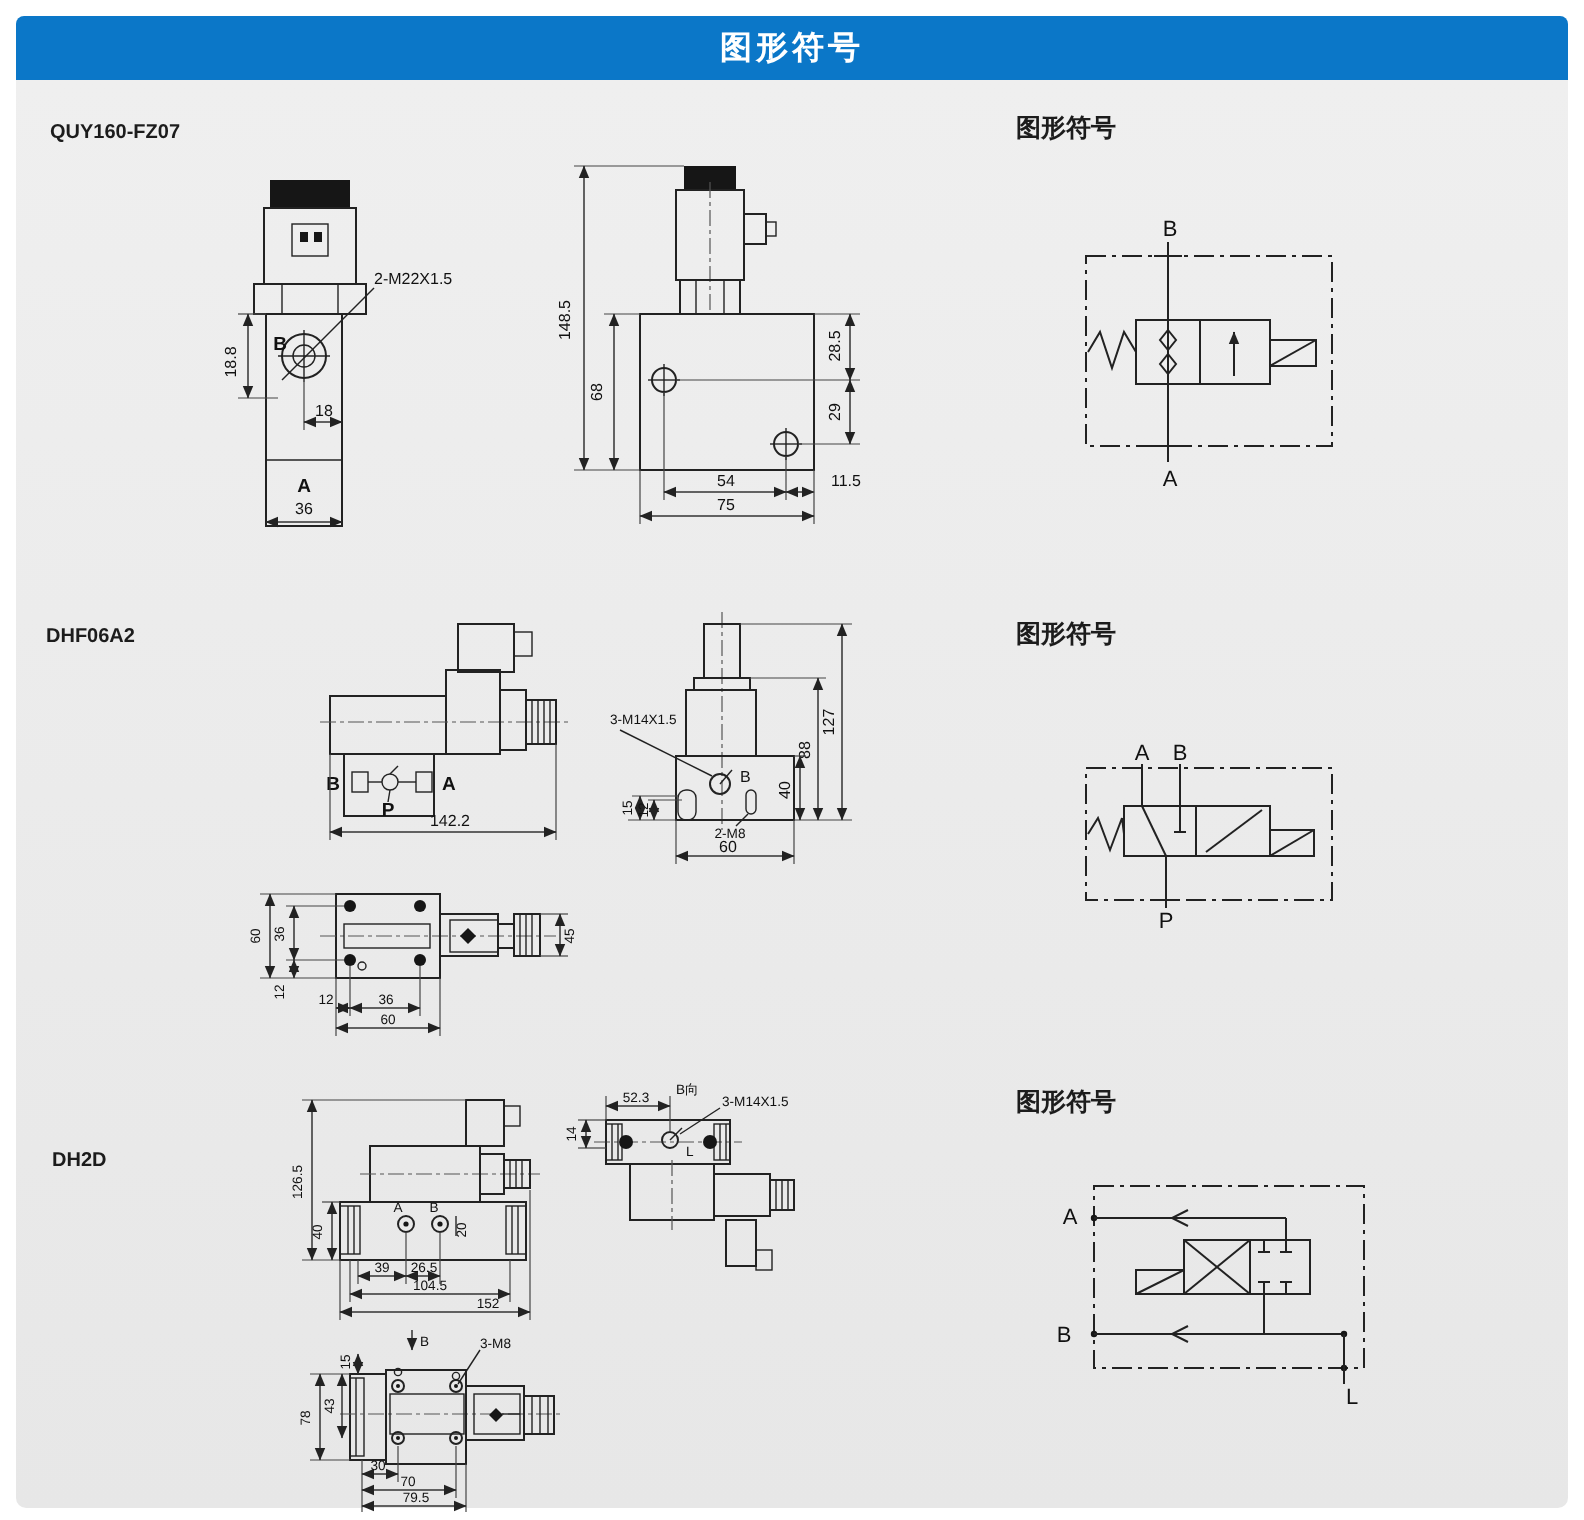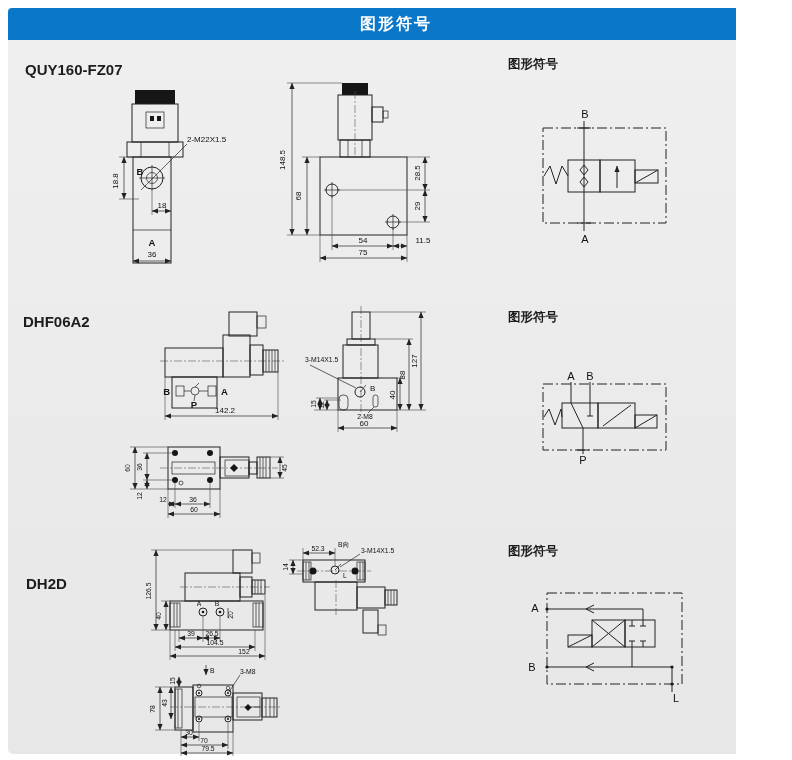--- a/index.html
+++ b/index.html
@@ -1,23 +1,23 @@
 <!DOCTYPE html>
 <html><head>
 <meta charset="utf-8">
 <style>
   html,body{margin:0;padding:0;background:#ffffff;}
-  .stage{position:relative;width:736px;height:760px;background:#ffffff;overflow:hidden;
+  .stage{position:relative;width:792px;height:760px;background:#ffffff;overflow:hidden;
          font-family:"Liberation Sans",sans-serif;}
   .panel{position:absolute;left:8px;top:40px;width:776px;height:714px;
          background:linear-gradient(#efefef,#e7e7e7);border-radius:0 0 5px 5px;}
   .hdr{position:absolute;left:8px;top:8px;width:776px;height:32px;border-radius:4px 4px 0 0;
        display:flex;align-items:center;justify-content:center;
        color:#fff;font-size:16px;font-weight:bold;letter-spacing:2px;}
-  .ttl{position:absolute;font-size:15px;font-weight:600;color:#1c1c1c;}
+  .ttl{position:absolute;font-size:10px;font-weight:600;color:#1c1c1c;}
   .symhd{position:absolute;font-size:12.5px;font-weight:600;color:#1c1c1c;}
   svg{position:absolute;overflow:visible;}
   .ln{stroke:#222;fill:none;stroke-width:1;}
   .lt{stroke:#222;fill:none;stroke-width:0.7;}
   .dim{stroke:#333;fill:none;stroke-width:0.75;}
   .ext{stroke:#444;fill:none;stroke-width:0.6;}
   .cl{stroke:#555;fill:none;stroke-width:0.6;stroke-dasharray:8 2 2 2;}
   .dd{stroke:#222;fill:none;stroke-width:1;stroke-dasharray:10 3 2 3;}
   .fillD{fill:#161616;stroke:none;}
   .dt{font-size:8px;fill:#111;}

